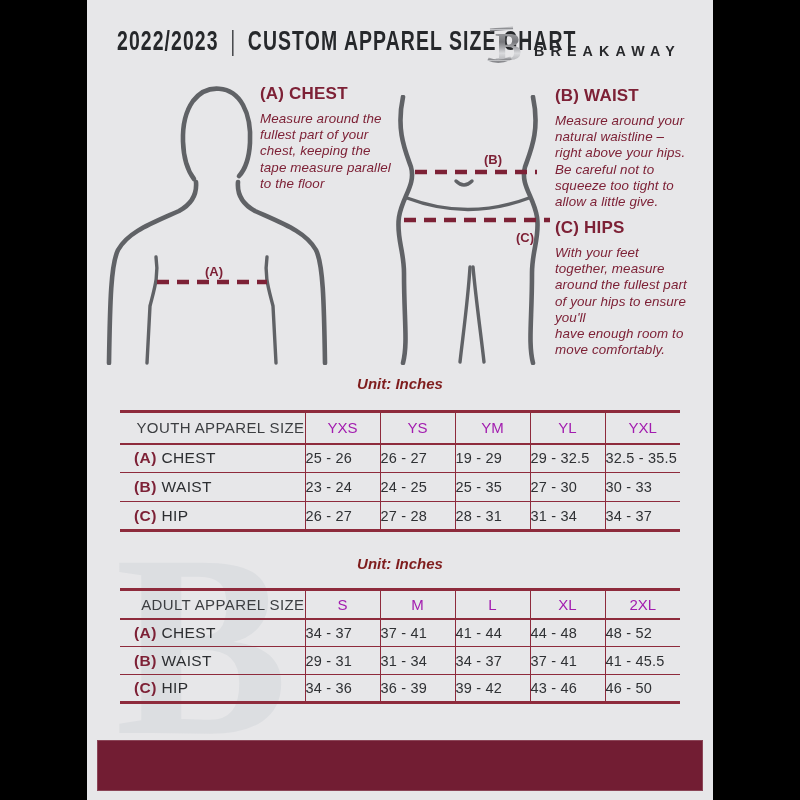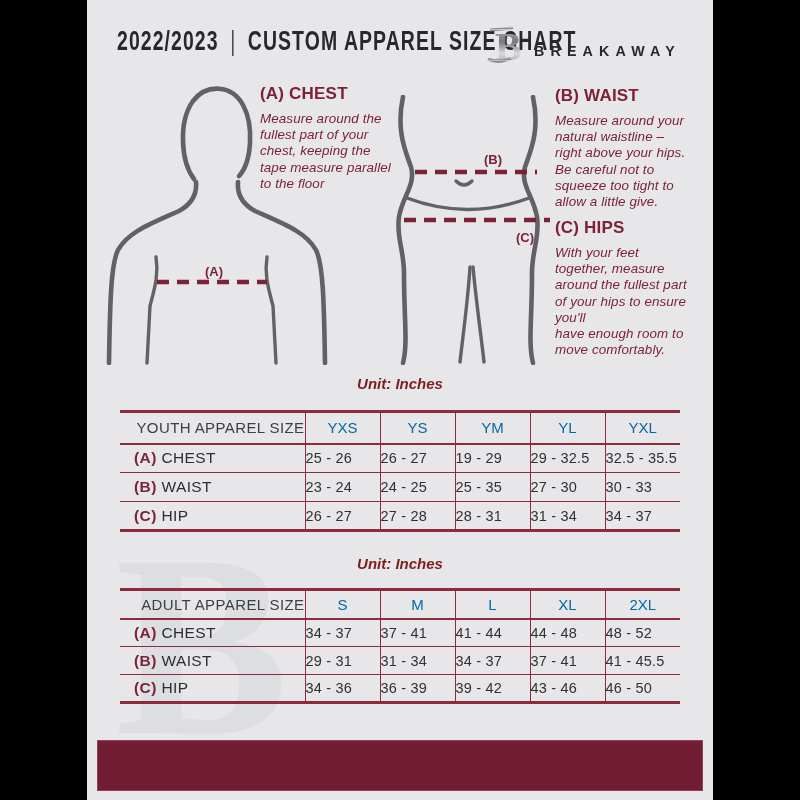--- a/index.html
+++ b/index.html
@@ -54,21 +54,21 @@
   .size-table col.label-col{width:185px;}
   .size-table col.data-col{width:75px;}
   .size-table th,.size-table td{border-left:1.5px solid var(--table_border);
               font-weight:normal;}
   .size-table th:first-child,.size-table td:first-child{border-left:none;}
   .size-table thead th{height:32px;}
   .size-table tbody td{height:29px;border-top:1.5px solid var(--table_border);}
   .size-table tbody tr:first-child td{border-top:2px solid var(--table_border);}
   .apparel-size-label{text-align:right;padding-left:14px;font-size:15px;
                       letter-spacing:0.4px;color:var(--text_mid);}
-  .size-col{font-weight:bold;font-size:15px;color:#0369a1;text-align:center;}
+  .size-col{font-weight:bold;font-size:15px;color:#a21caf;text-align:center;}
   .row-label-cell{text-align:left;padding-left:14px;font-size:15.5px;
                   letter-spacing:0.4px;color:#2c2e31;}
   .row-marker{color:var(--accent);font-weight:bold;}
   .value-cell{text-align:left;font-size:14.5px;color:#2f3134;letter-spacing:0.2px;}
   .adult .size-table thead th{height:29px;}
   .adult .size-table tbody td{height:28px;}
 
   
   .footer-bar{position:absolute;left:10px;top:740px;width:606px;height:51px;
               background:var(--bar);box-shadow:inset 0 0 0 1px rgba(255,255,255,0.18);}

